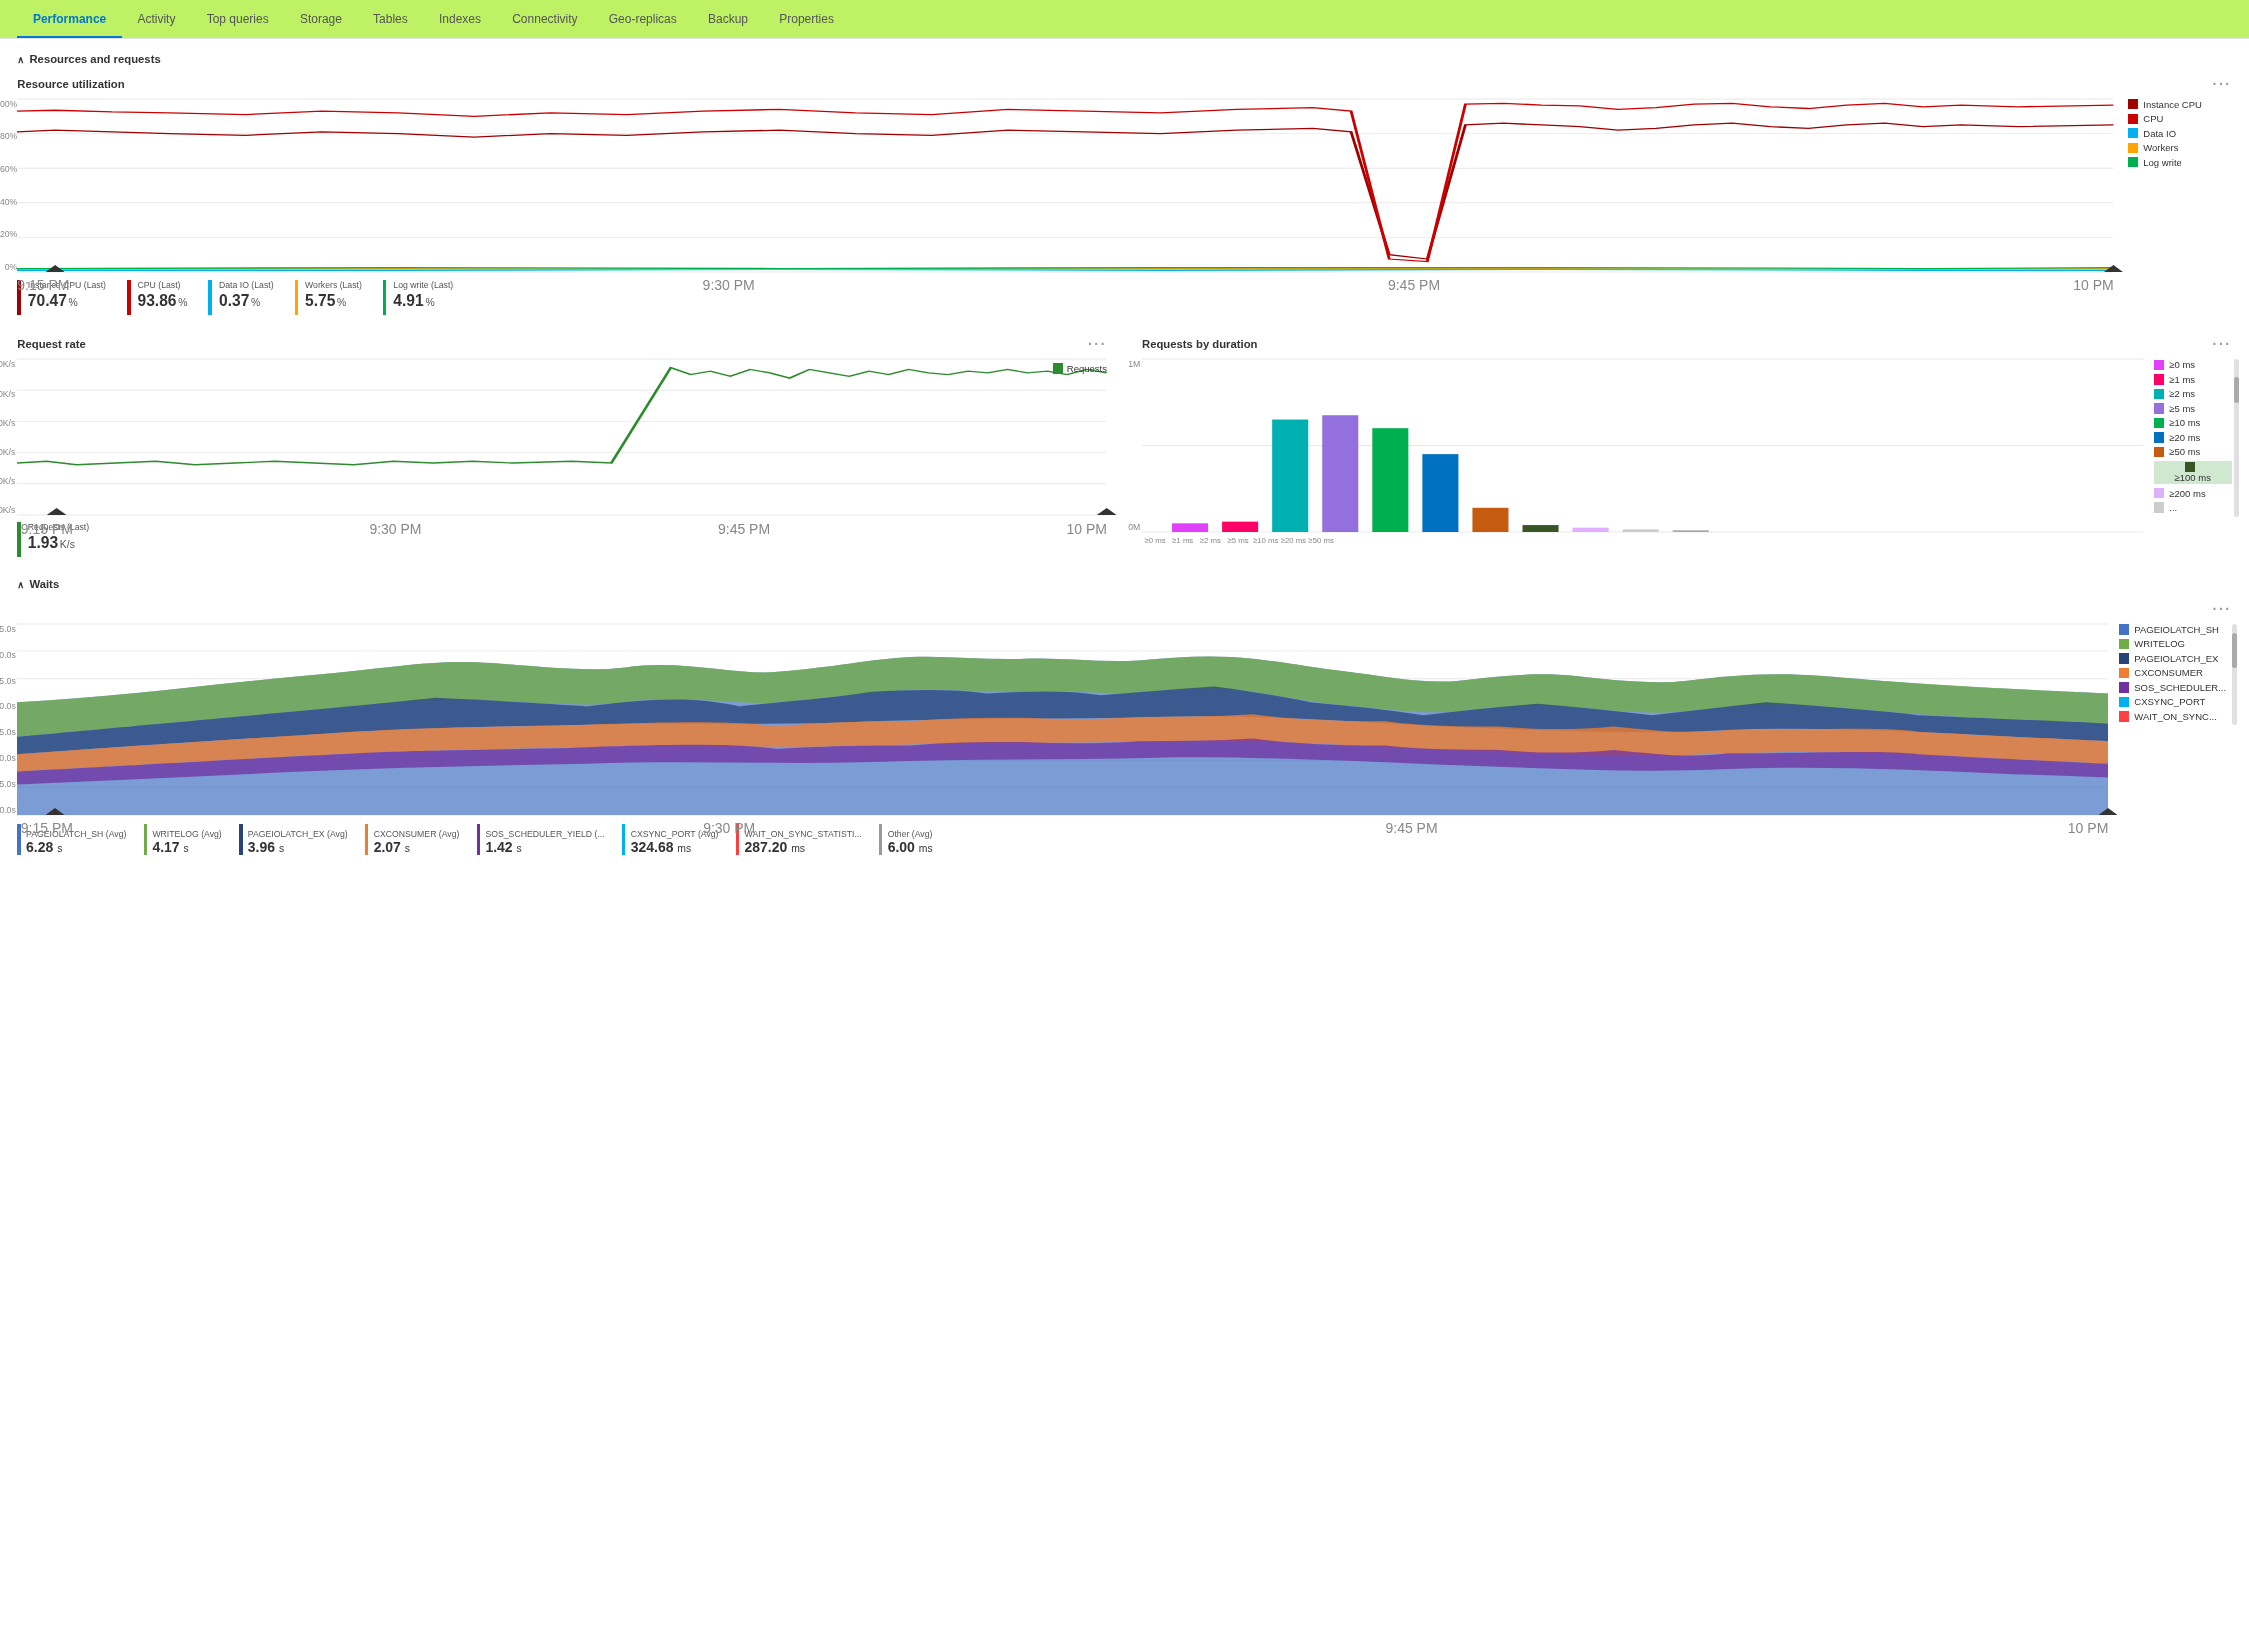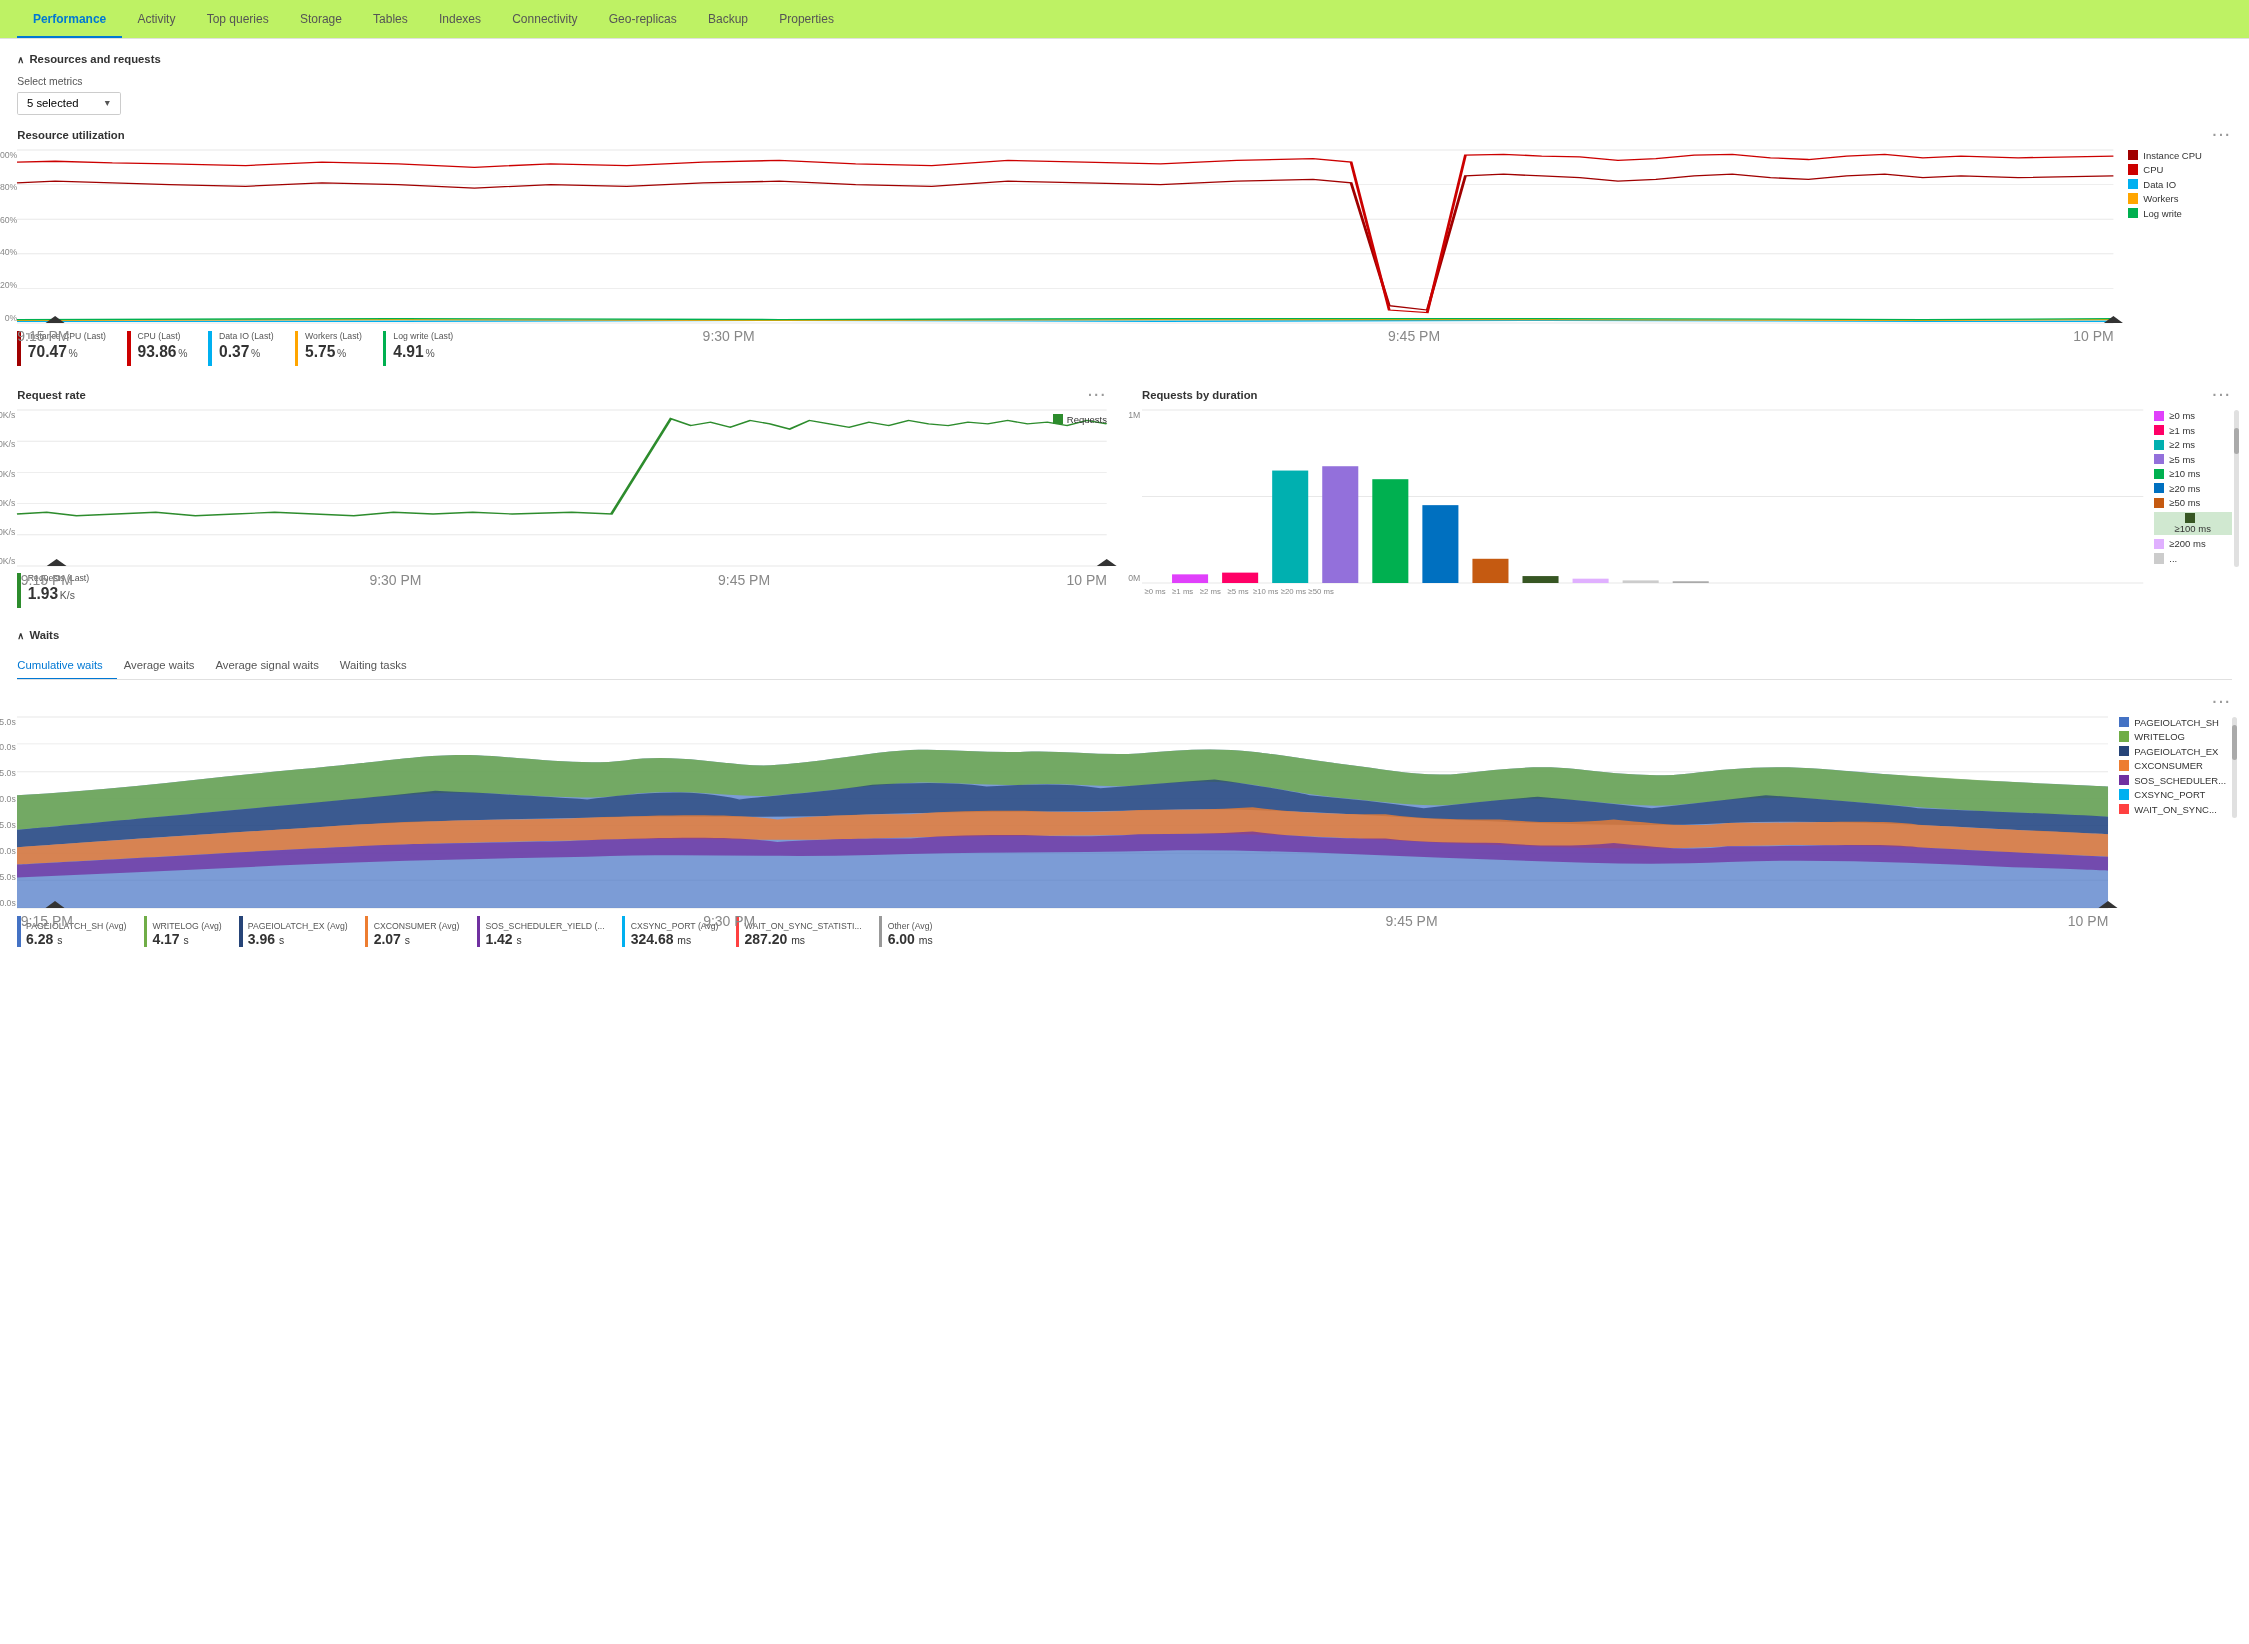--- a/index.html
+++ b/index.html
@@ -82,27 +82,20 @@
   <div class="tab">Properties</div>
 </div>
 
 <div class="content">
 
   <div class="section-header">
     <span class="chevron">∧</span>
     <span>Resources and requests</span>
   </div>
 
-  <div style="margin-bottom:12px;">
-    <div class="select-metrics-label">Select metrics</div>
-    <button class="dropdown-btn">
-      <span>5 selected</span>
-      <span class="arrow">▼</span>
-    </button>
-  </div>
 
   <div class="chart-section">
     <div class="chart-title">
       <span>Resource utilization</span>
       <span class="chart-dots">···</span>
     </div>
     <div class="resource-chart">
       <div style="position:relative; flex:1; height:173px;">
         <div class="y-axis" style="left:-33px;">
           <span>100%</span>
@@ -343,26 +336,20 @@
       </div>
     </div>
   </div>
 
   <div style="margin-top:7px;">
     <div class="section-header">
       <span class="chevron">∧</span>
       <span>Waits</span>
     </div>
 
-    <div class="waits-tabs">
-      <div class="waits-tab active">Cumulative waits</div>
-      <div class="waits-tab">Average waits</div>
-      <div class="waits-tab">Average signal waits</div>
-      <div class="waits-tab">Waiting tasks</div>
-    </div>
 
     <div class="chart-title">
       <span></span>
       <span class="chart-dots">···</span>
     </div>
 
     <div style="display:flex; align-items:flex-start; position:relative;">
       <div style="position:relative; flex:1; height:191px;">
         <div class="y-axis" style="left:-31px; width:29.5px;">
           <span>35.0s</span>

